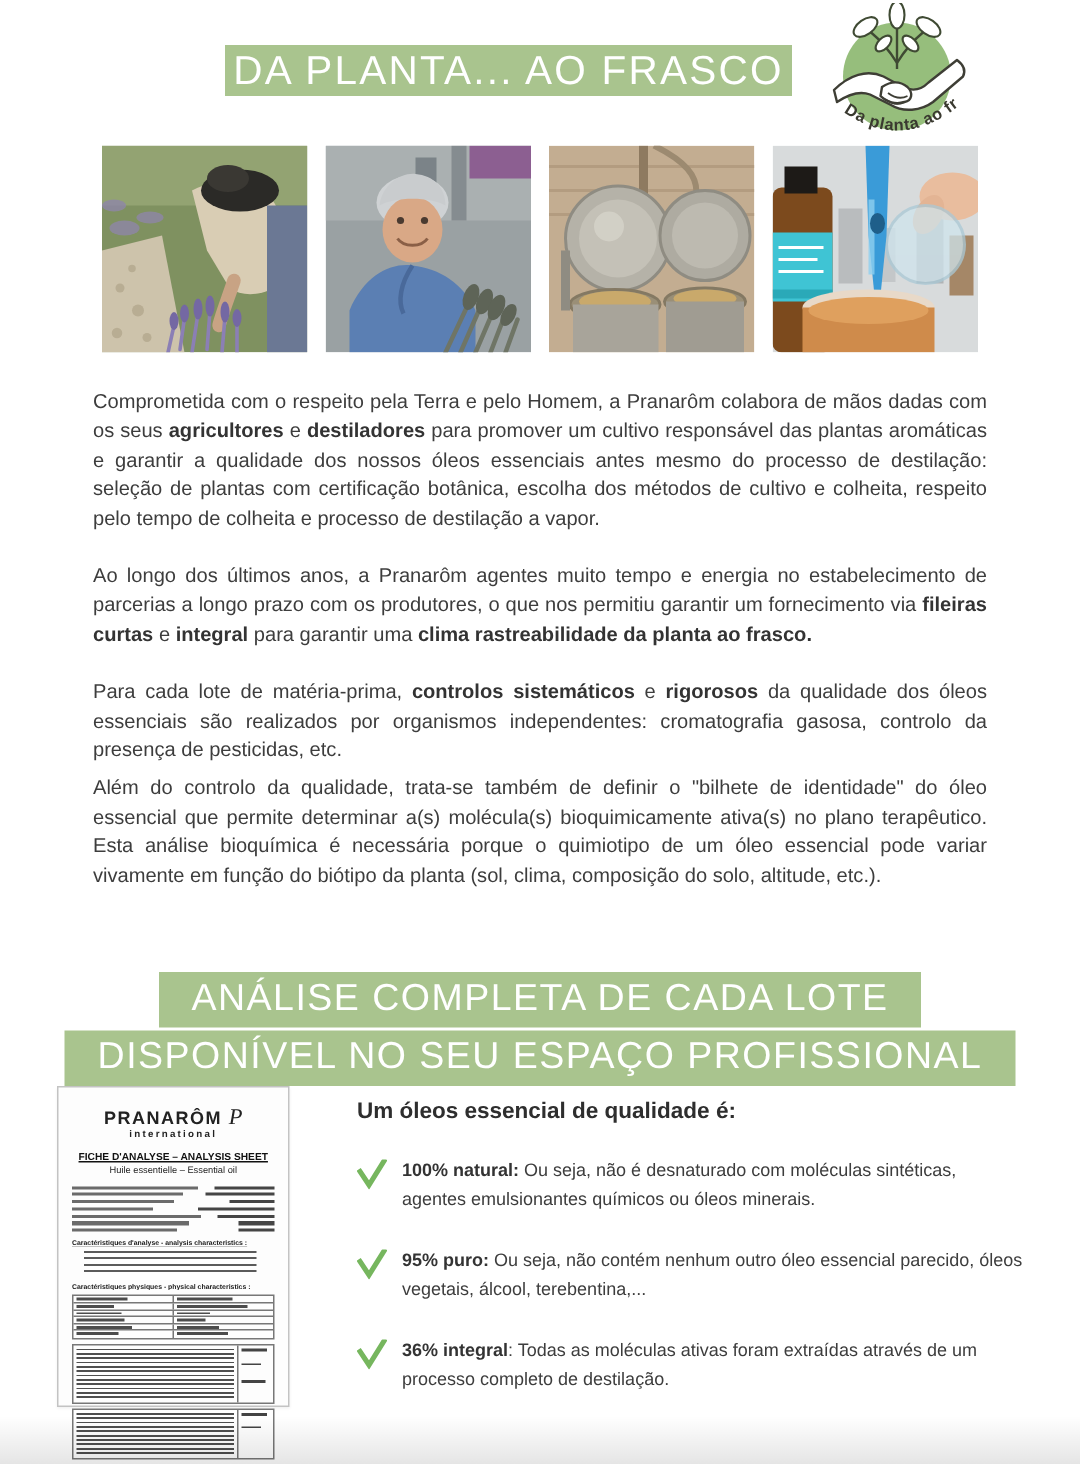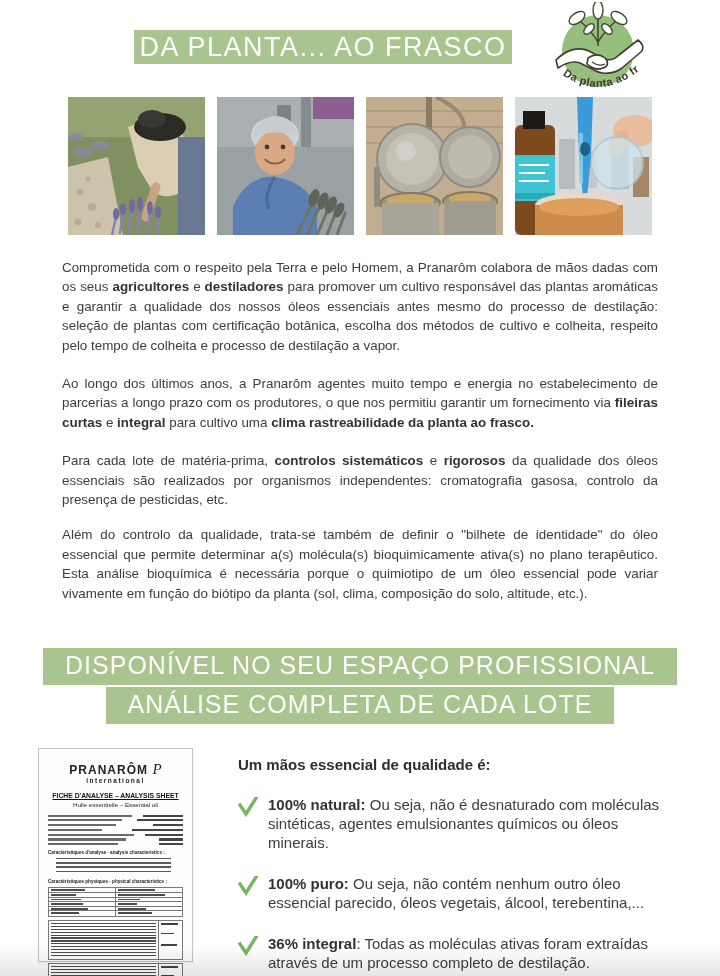--- a/index.html
+++ b/index.html
@@ -5,21 +5,21 @@
   * { margin:0; padding:0; box-sizing:border-box; }
   html,body { background:#ffffff; }
   .page {
     position:relative; width:720px; height:976px; margin:0 auto;
     background:#ffffff; overflow:hidden;
     font-family:"Liberation Sans", sans-serif; color:#3e3e3e;
   }
 
   
   .top-banner {
-    position:absolute; left:134px; top:30px; width:378px; height:34px;
+    position:absolute; left:150px; top:30px; width:378px; height:34px;
     background:#a9c48e; display:flex; align-items:center; justify-content:center;
   }
   .top-banner span {
     color:#ffffff; font-size:27px; font-weight:300; letter-spacing:1.5px; white-space:nowrap;
   }
 
   
   .logo { position:absolute; left:542px; top:2px; width:112px; height:98px; }
 
   
@@ -28,36 +28,36 @@
     display:flex; justify-content:center; gap:12px;
   }
   .photo { width:137px; height:138px; overflow:hidden; }
 
   
   .body-text {
     position:absolute; top:258px; left:62px; width:596px;
     font-size:13.4px; line-height:19.4px; text-align:justify; color:#3d3d3d;
   }
   .body-text p { margin-bottom:19px; }
-  .body-text p.joined { margin-bottom:16px; }
+  .body-text p.joined { margin-bottom:6px; }
   .bold { font-weight:bold; color:#333; }
 
   
   .mid-banner {
     position:absolute; top:648px; left:0; width:720px;
     display:flex; flex-direction:column; align-items:center;
   }
   .mid-banner .line {
     background:#a9c48e; color:#fff; font-size:25px; font-weight:300;
     letter-spacing:1px; padding:3px 22px 5px; white-space:nowrap;
   }
   .mid-banner .line + .line { margin-top:2px; }
 
   
-  .bottom { position:absolute; top:748px; left:38px; width:644px; display:flex; }
+  .bottom { position:absolute; top:724px; left:38px; width:644px; display:flex; }
 
   
   .sheet {
     width:155px; height:214px; border:1px solid #c3c3c3; background:#fdfdfd;
     padding:10px 9px 8px; flex-shrink:0; box-shadow:0 1px 2px rgba(0,0,0,.06);
   }
   .sheet-brand { text-align:center; line-height:1; margin-top:2px; }
   .sheet-brand .brand-name { font-size:12px; font-weight:bold; letter-spacing:1px; color:#222; }
   .sheet-brand .brand-p { font-family:"Liberation Serif", serif; font-style:italic; font-size:15px; color:#222; }
   .sheet-brand .brand-sub { font-size:6.5px; font-weight:bold; letter-spacing:1.5px; color:#222; margin-top:1px; }
@@ -80,21 +80,21 @@
   .result-block .dense .fill { width:100%; height:100%; background:repeating-linear-gradient(to bottom,#4e4e4e 0,#4e4e4e 1.2px,transparent 1.2px,transparent 2.9px); }
   .result-block .res { width:24px; border-left:0.5px solid #777; padding:2px; }
   .result-block .res .bar { height:1.6px; background:#444; margin-bottom:3px; }
   .rb1 { height:40px; } .rb2 { height:34px; }
 
   
   .quality { margin-left:45px; padding-top:8px; width:444px; }
   .q-heading { font-size:15px; font-weight:bold; color:#2e2e2e; }
   .q-item { display:flex; margin-top:22px; }
   .q-item .check { flex-shrink:0; margin:2px 10px 0 0; }
-  .q-item p { font-size:15px; line-height:19px; color:#3d3d3d; }
+  .q-item p { font-size:12px; line-height:19px; color:#3d3d3d; }
 
   
   .page-shade {
     position:absolute; left:0; bottom:0; width:720px; height:32px;
     background:linear-gradient(to bottom, rgba(0,0,0,0) 0%, rgba(0,0,0,0.10) 100%);
     pointer-events:none;
   }
 </style>
 </head>
 <body>
@@ -265,28 +265,28 @@
 
         <ellipse cx="64" cy="108" rx="44" ry="12" fill="#e8d9c8"></ellipse>
         <rect x="20" y="108" width="88" height="30" fill="#cf8b4b"></rect>
         <ellipse cx="64" cy="110" rx="40" ry="9" fill="#dfa05e"></ellipse>
       </svg>
     </div>
   </div>
 
   <div class="body-text">
     <p><span>Comprometida com o respeito pela Terra e pelo Homem, a Pranarôm colabora de mãos dadas com os seus </span><span class="bold">agricultores</span><span> e </span><span class="bold">destiladores</span><span> para promover um cultivo responsável das plantas aromáticas e garantir a qualidade dos nossos óleos essenciais antes mesmo do processo de destilação: seleção de plantas com certificação botânica, escolha dos métodos de cultivo e colheita, respeito pelo tempo de colheita e processo de destilação a vapor.</span></p>
-    <p><span>Ao longo dos últimos anos, a Pranarôm agentes muito tempo e energia no estabelecimento de parcerias a longo prazo com os produtores, o que nos permitiu garantir um fornecimento via </span><span class="bold">fileiras curtas</span><span> e </span><span class="bold">integral</span><span> para cultivo uma </span><span class="bold">clima rastreabilidade da planta ao frasco.</span></p>
+    <p><span>Ao longo dos últimos anos, a Pranarôm agentes muito tempo e energia no estabelecimento de parcerias a longo prazo com os produtores, o que nos permitiu garantir um fornecimento via </span><span class="bold">fileiras curtas</span><span> e </span><span class="bold">integral</span><span> para garantir uma </span><span class="bold">clima rastreabilidade da planta ao frasco.</span></p>
     <p class="joined"><span>Para cada lote de matéria-prima, </span><span class="bold">controlos sistemáticos</span><span> e </span><span class="bold">rigorosos</span><span> da qualidade dos óleos essenciais são realizados por organismos independentes: cromatografia gasosa, controlo da presença de pesticidas, etc.</span></p>
     <p><span>Além do controlo da qualidade, trata-se também de definir o "bilhete de identidade" do óleo essencial que permite determinar a(s) molécula(s) bioquimicamente ativa(s) no plano terapêutico. Esta análise bioquímica é necessária porque o quimiotipo de um óleo essencial pode variar vivamente em função do biótipo da planta (sol, clima, composição do solo, altitude, etc.).</span></p>
   </div>
 
   <div class="mid-banner">
+    <div class="line">ANÁLISE COMPLETA DE CADA LOTE</div>
     <div class="line">DISPONÍVEL NO SEU ESPAÇO PROFISSIONAL</div>
-    <div class="line">ANÁLISE COMPLETA DE CADA LOTE</div>
   </div>
 
   <div class="bottom">
 
     <div class="sheet">
       <div class="sheet-brand">
         <div>
           <span class="brand-name">PRANARÔM</span>
           <span class="brand-p">P</span>
         </div>
@@ -396,34 +396,34 @@
             <div class="fill"></div>
           </div>
         <div class="res">
             <div class="bar" style="width:90%"></div>
             <div class="bar" style="width:70%; margin-top:7px"></div>
           </div>
       </div>
     </div>
 
     <div class="quality">
-      <div class="q-heading">Um mãos essencial de qualidade é:</div>
+      <div class="q-heading">Um óleos essencial de qualidade é:</div>
 
       <div class="q-item">
         <svg class="check" width="20" height="20" viewBox="0 0 20 20">
           <path d="M2,8 L8,17 L18,1" fill="none" stroke="#76b65e" stroke-width="3.4" stroke-linecap="square"></path>
         </svg>
         <p><span class="bold">100% natural:</span><span> Ou seja, não é desnaturado com moléculas sintéticas, agentes emulsionantes químicos ou óleos minerais.</span></p>
       </div>
 
       <div class="q-item">
         <svg class="check" width="20" height="20" viewBox="0 0 20 20">
           <path d="M2,8 L8,17 L18,1" fill="none" stroke="#76b65e" stroke-width="3.4" stroke-linecap="square"></path>
         </svg>
-        <p><span class="bold">100% puro:</span><span> Ou seja, não contém nenhum outro óleo essencial parecido, óleos vegetais, álcool, terebentina,...</span></p>
+        <p><span class="bold">95% puro:</span><span> Ou seja, não contém nenhum outro óleo essencial parecido, óleos vegetais, álcool, terebentina,...</span></p>
       </div>
 
       <div class="q-item">
         <svg class="check" width="20" height="20" viewBox="0 0 20 20">
           <path d="M2,8 L8,17 L18,1" fill="none" stroke="#76b65e" stroke-width="3.4" stroke-linecap="square"></path>
         </svg>
         <p><span class="bold">36% integral</span><span>: Todas as moléculas ativas foram extraídas através de um processo completo de destilação.</span></p>
       </div>
     </div>
   </div>

